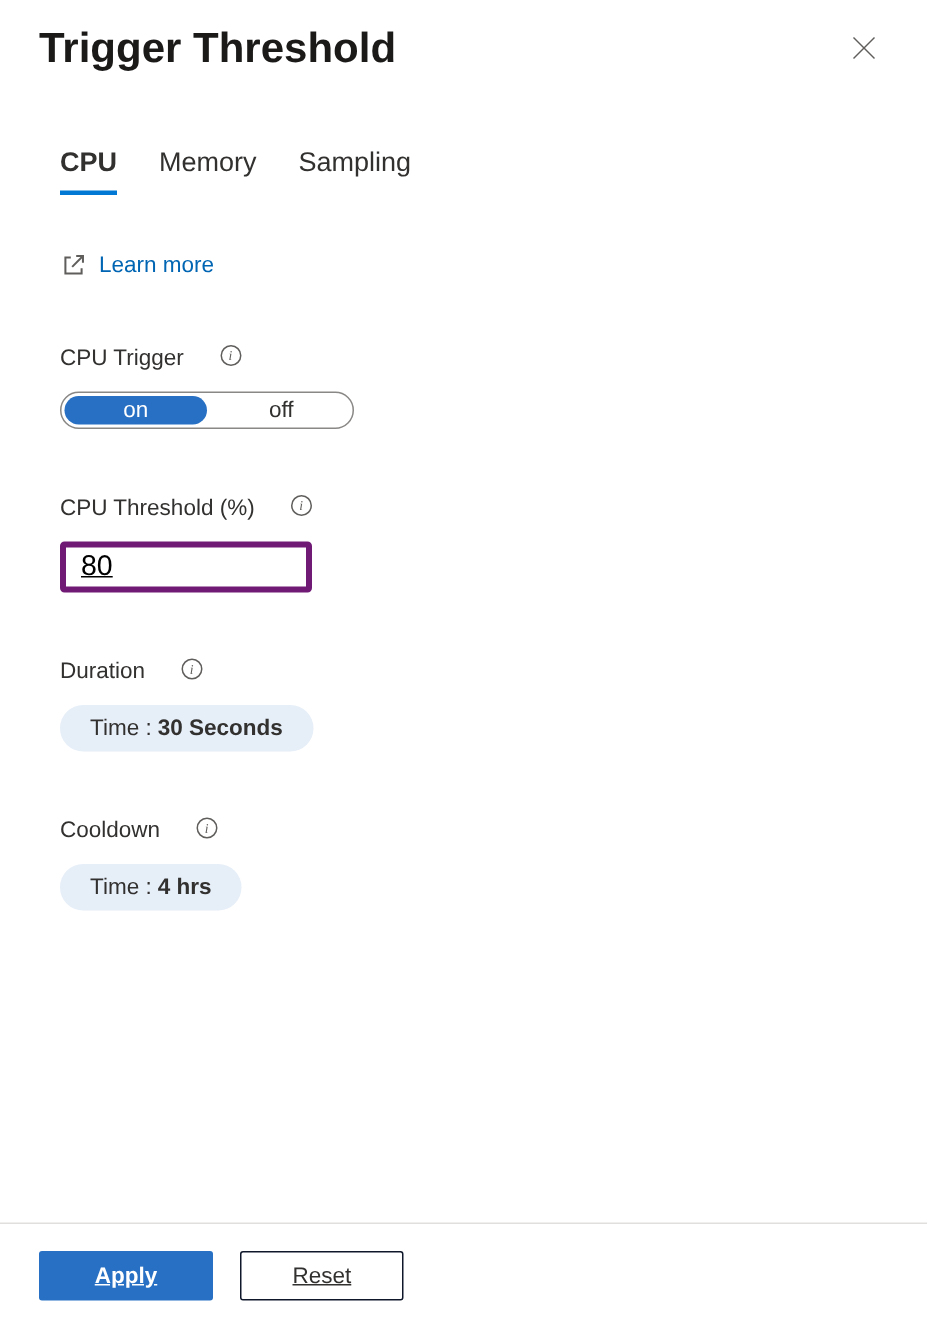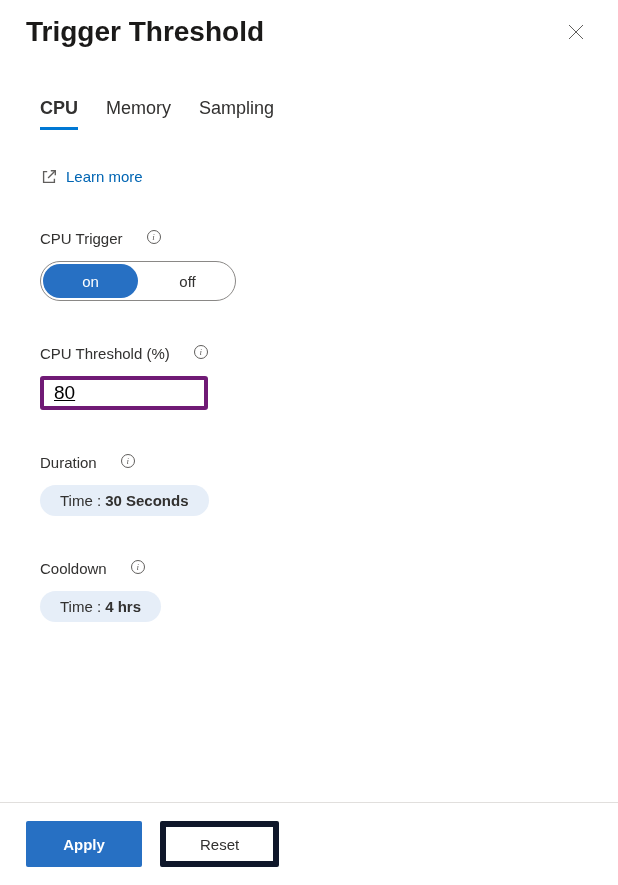--- a/index.html
+++ b/index.html
@@ -95,21 +95,21 @@
       font-style: italic;
       font-family: Georgia, serif;
       color: #605e5c;
       cursor: pointer;
     }
     .toggle-group {
       display: flex;
       border: 1px solid #8a8886;
       border-radius: 999px;
       width: 196px;
-      height: 40px;
+      height: 25px;
       overflow: hidden;
     }
     .toggle-option {
       flex: 1;
       display: flex;
       align-items: center;
       justify-content: center;
       font-size: 15px;
       cursor: pointer;
     }
@@ -150,41 +150,42 @@
       position: absolute;
       bottom: 0;
       left: 0;
       right: 0;
       padding: 18px 26px 18px 26px;
       border-top: 1px solid #e1dfdd;
       display: flex;
       gap: 18px;
     }
     .btn {
-      height: 46px;
+      height: 33px;
       padding: 0 34px;
       font-size: 15px;
       border-radius: 2px;
       cursor: pointer;
       display: inline-flex;
       align-items: center;
       justify-content: center;
       font-family: inherit;
+      text-decoration: underline;
     }
     .btn-primary {
       background: #2770c3;
       color: #ffffff;
       border: none;
       font-weight: 600;
       min-width: 116px;
     }
     .btn-secondary {
       background: #ffffff;
       color: #323130;
-      border: 6px solid #0f172a;
+      border: 1px solid #0f172a;
       min-width: 90px;
     }
   </style>
 </head>
 <body>
 
 <div class="header">
   <h1 class="title">Trigger Threshold</h1>
   <div class="close-btn">
     <svg viewBox="0 0 16 16" fill="none" stroke="currentColor" stroke-width="1">

